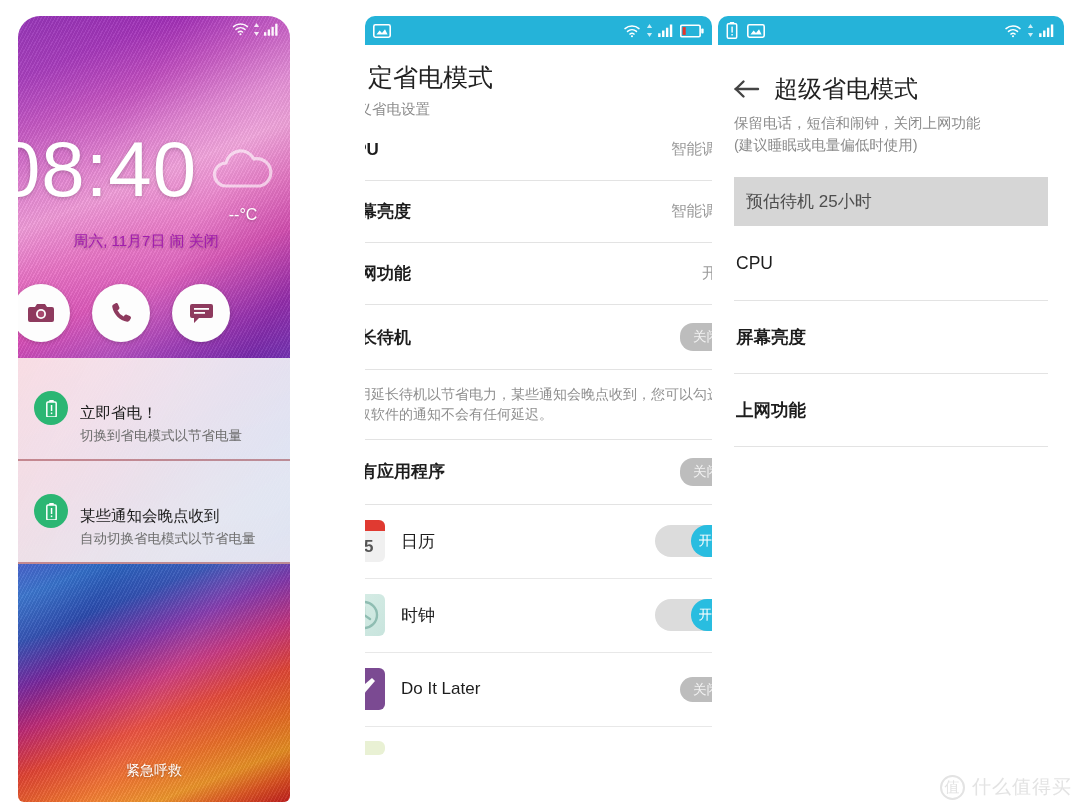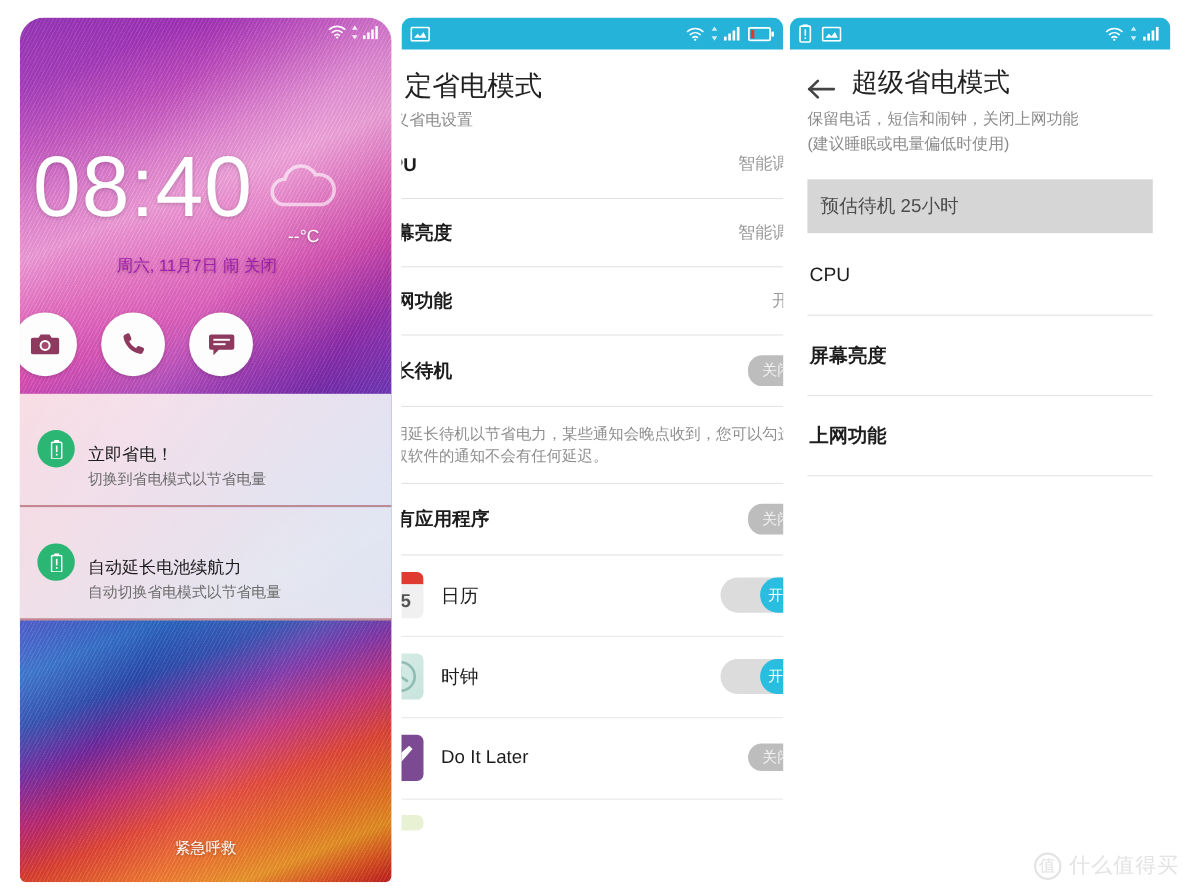--- a/index.html
+++ b/index.html
@@ -7,21 +7,21 @@
     width: 1080px; height: 810px;
     background: #ffffff;
     font-family: "Liberation Sans", "DejaVu Sans", sans-serif;
     overflow: hidden;
   }
   #stage { position: relative; width: 1080px; height: 810px; background: #fff; }
 
   
   #panel1 {
     position: absolute; left: 18px; top: 16px;
-    width: 338px; height: 786px;
+    width: 272px; height: 786px;
     border-radius: 22px 22px 6px 6px;
     overflow: hidden;
   }
   .wall {
     position: absolute; inset: 0;
     background:
       repeating-linear-gradient(118deg,
         rgba(255,255,255,0.075) 0px, rgba(255,255,255,0.075) 1px,
         rgba(0,0,0,0.055) 1px, rgba(0,0,0,0.055) 3px),
       linear-gradient(158deg,
@@ -162,21 +162,21 @@
   .toggle-on .knob {
     position: absolute; right: 0; top: 0;
     width: 42px; height: 32px; border-radius: 16px;
     background: #29bde0; color: #fff; font-size: 13.5px;
     display: flex; align-items: center; justify-content: center;
   }
   .toggle-off { margin-left: auto; }
 
   
   .p3-pad { padding: 0 16px; }
-  .p3-head { display: flex; align-items: flex-end; gap: 14px; padding: 14px 0 8px 0; }
+  .p3-head { display: flex; align-items: center; gap: 14px; padding: 28px 0 8px 0; }
   .p3-title { font-size: 24px; color: #222; }
   .p3-desc { font-size: 14.5px; color: #8b8b8b; line-height: 1.5; padding-bottom: 20px; }
   .p3-est {
     background: #d6d6d6; color: #4d4d4d; font-size: 17px;
     padding: 13px 12px; margin: 0 0 2px 0;
   }
   .p3-row {
     display: flex; align-items: center; justify-content: space-between;
     padding: 20px 2px; border-bottom: 1px solid #e3e3e3; min-height: 73px;
   }
@@ -277,21 +277,21 @@
       <div class="notif">
         <div class="nbadge">
           <svg width="11" height="17" viewBox="0 0 11 17">
             <rect x="3.3" y="0" width="4.4" height="2" fill="#fff"></rect>
             <rect x="0.8" y="2" width="9.4" height="15" rx="1.2" fill="none" stroke="#fff" stroke-width="1.5"></rect>
             <rect x="4.8" y="5" width="1.5" height="6" fill="#fff"></rect>
             <rect x="4.8" y="12.5" width="1.5" height="1.6" fill="#fff"></rect>
           </svg>
         </div>
         <div>
-          <div class="ntitle">自动延长电池续航力</div>
+          <div class="ntitle">某些通知会晚点收到</div>
           <div class="nsub">自动切换省电模式以节省电量</div>
         </div>
       </div>
     </div>
 
     <div class="p1-bottom">
       <div class="p1-l3">紧急呼救</div>
     </div>
   </div>
 

